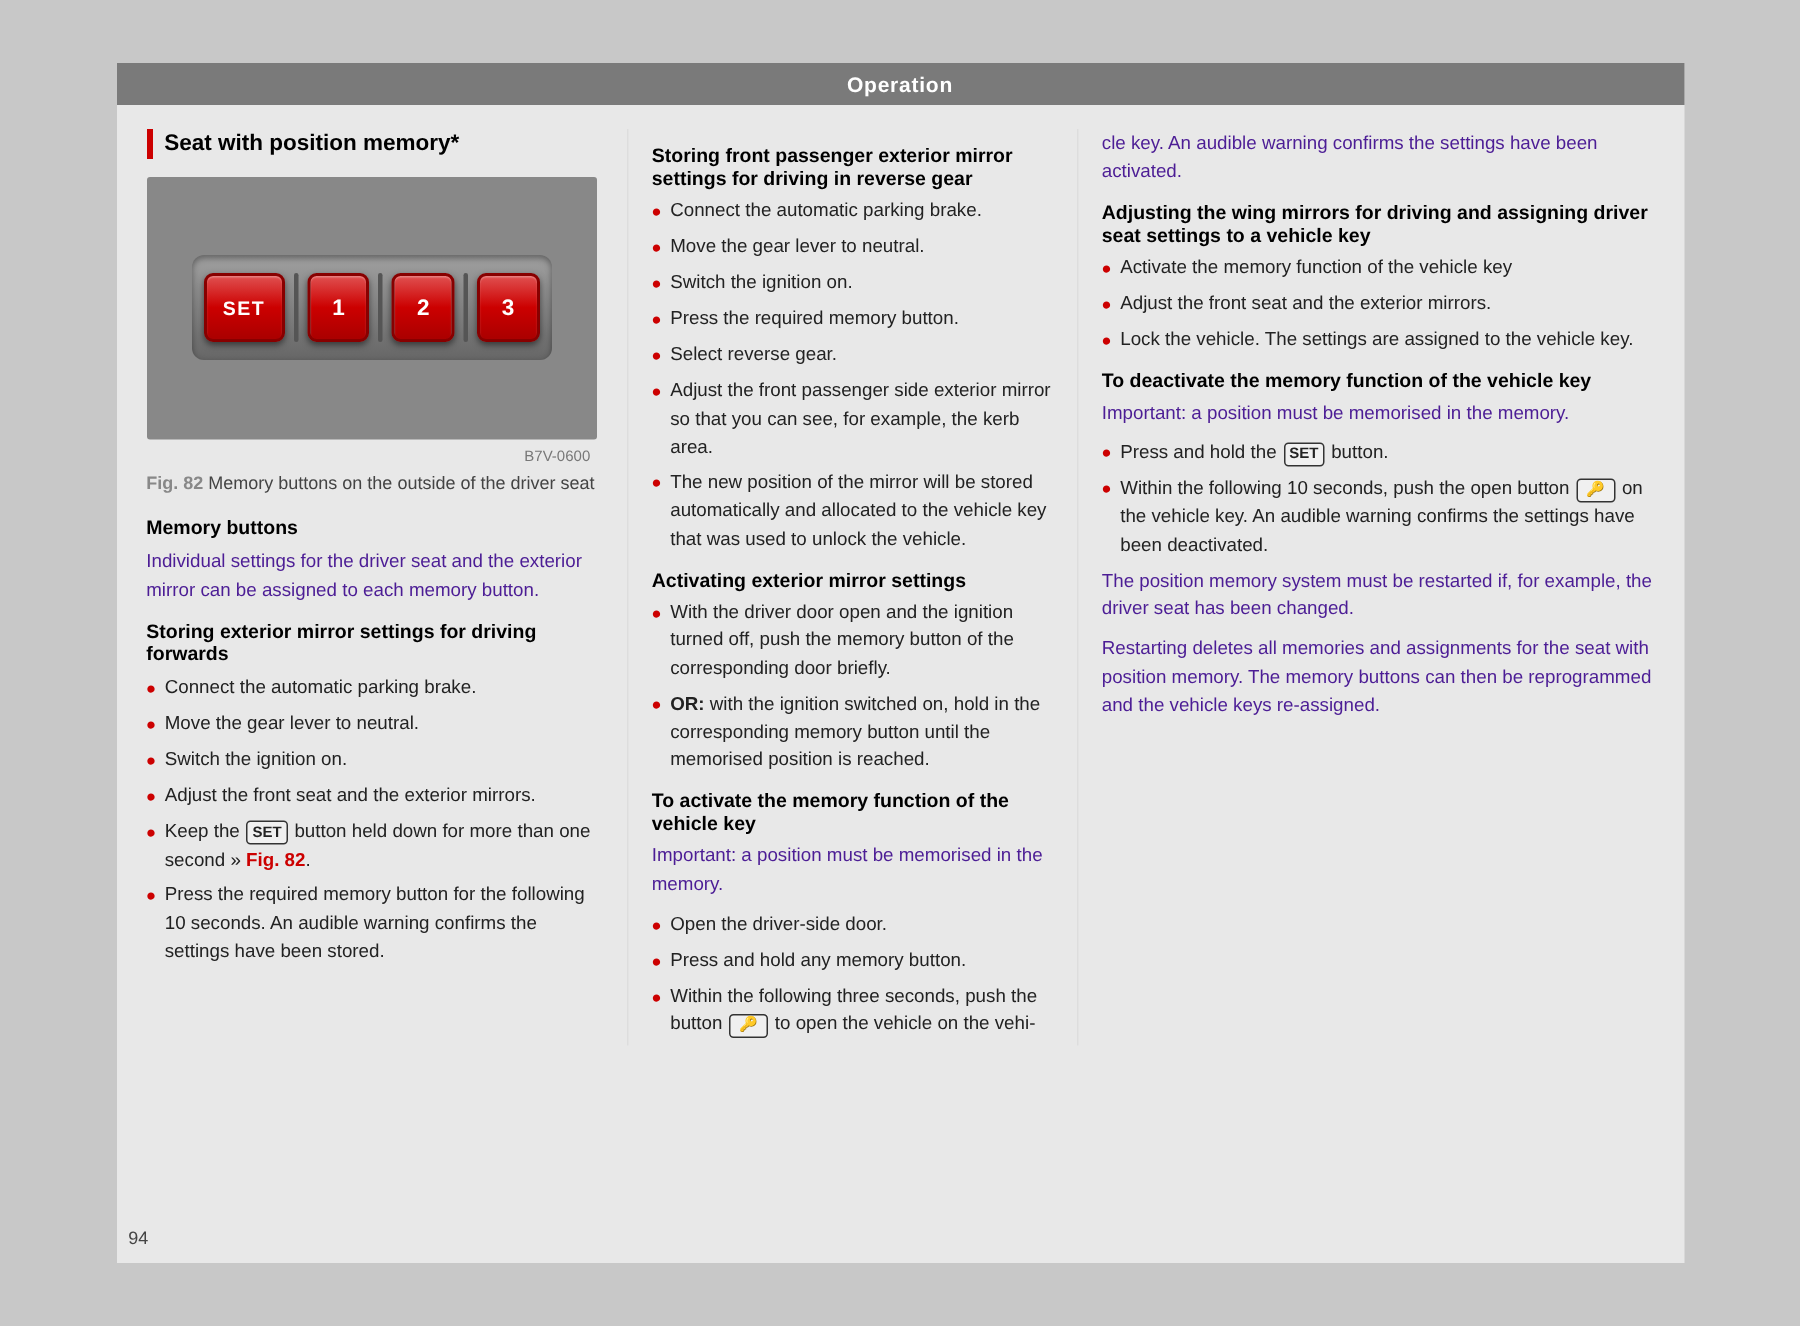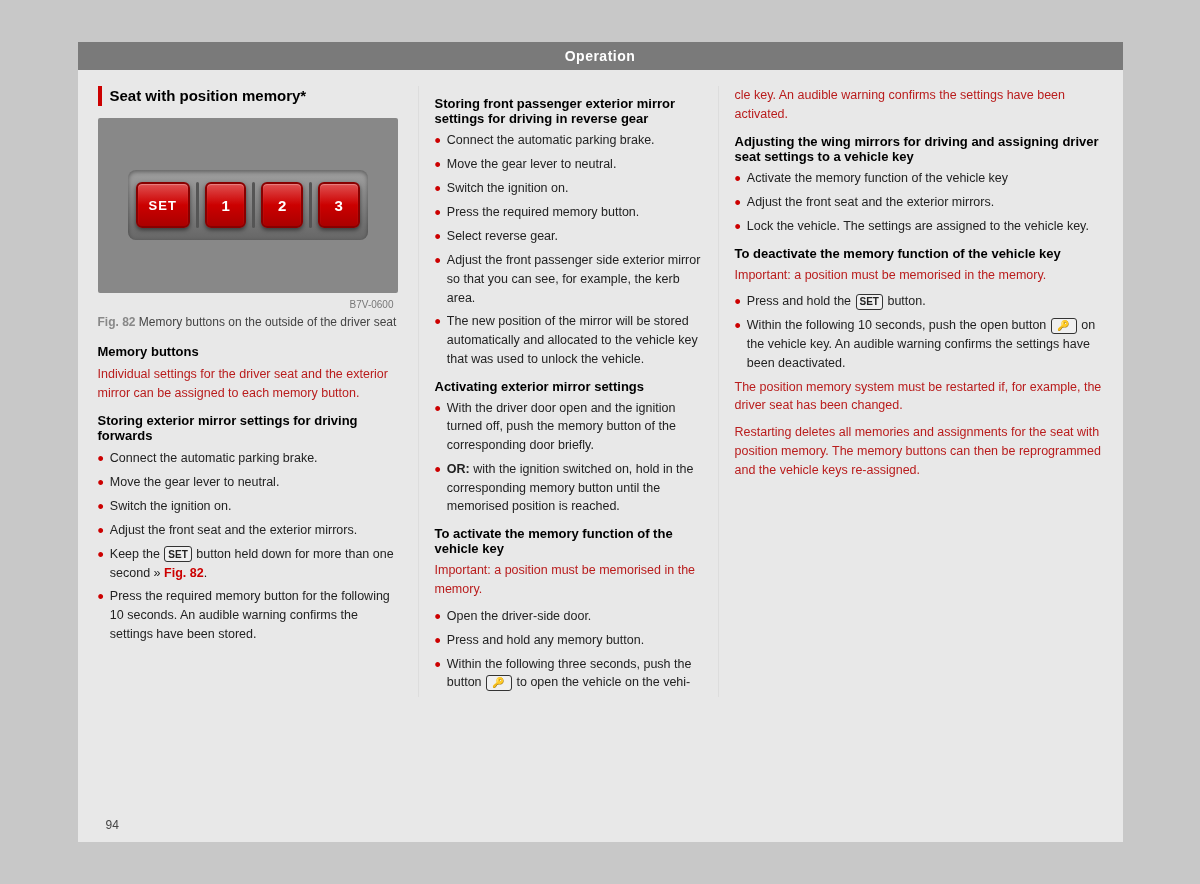--- a/index.html
+++ b/index.html
@@ -134,21 +134,21 @@
     }
     .subsection-title {
       font-weight: bold;
       font-size: 13px;
       margin-bottom: 6px;
       margin-top: 10px;
     }
     .body-text {
       font-size: 12.5px;
       line-height: 1.5;
-      color: #b91c1c;
+      color: #4c1d95;
       margin-bottom: 8px;
     }
     .bullet-item {
       display: flex;
       align-items: flex-start;
       margin-bottom: 5px;
       font-size: 12.5px;
       line-height: 1.5;
       color: #222;
     }
@@ -174,21 +174,21 @@
       min-width: 26px;
       height: 16px;
     }
     .fig-link {
       color: #cc0000;
       font-weight: bold;
     }
     .page-number {
       position: absolute;
       bottom: 10px;
-      left: 28px;
+      left: 8px;
       font-size: 12px;
       color: #444;
     }
     .bold-heading {
       font-weight: bold;
       font-size: 13px;
       margin-bottom: 5px;
       margin-top: 10px;
     }
   </style>

